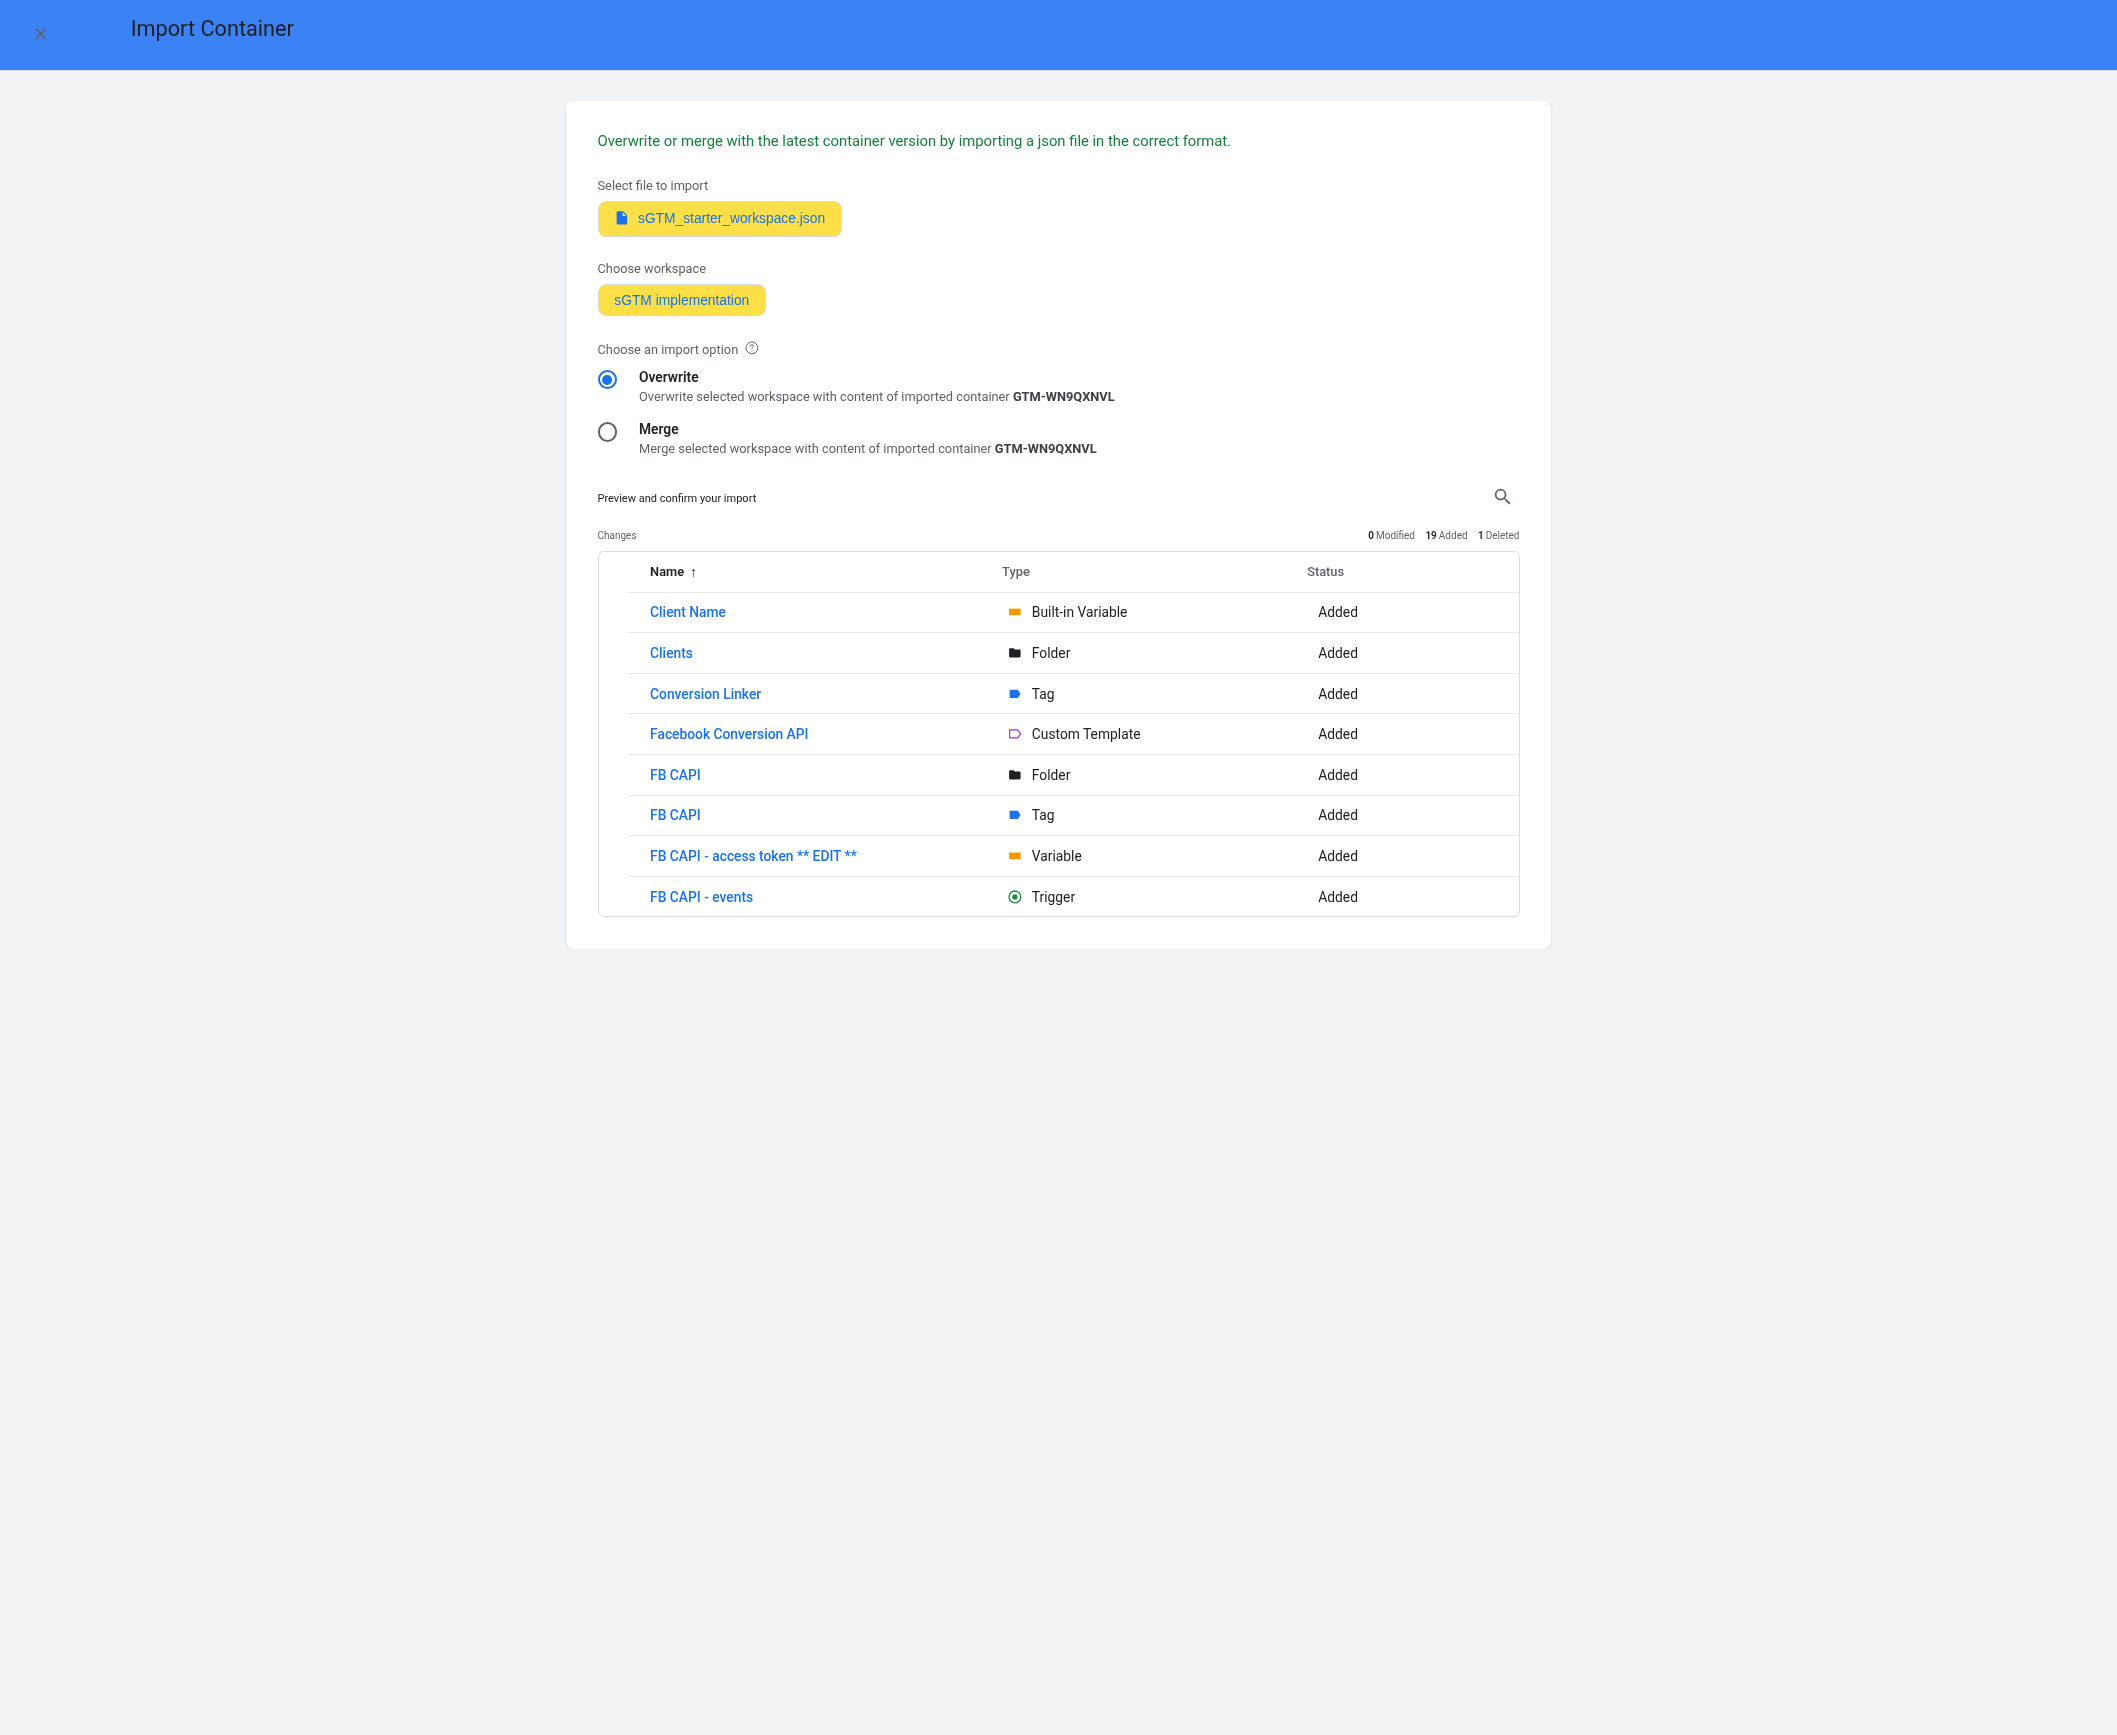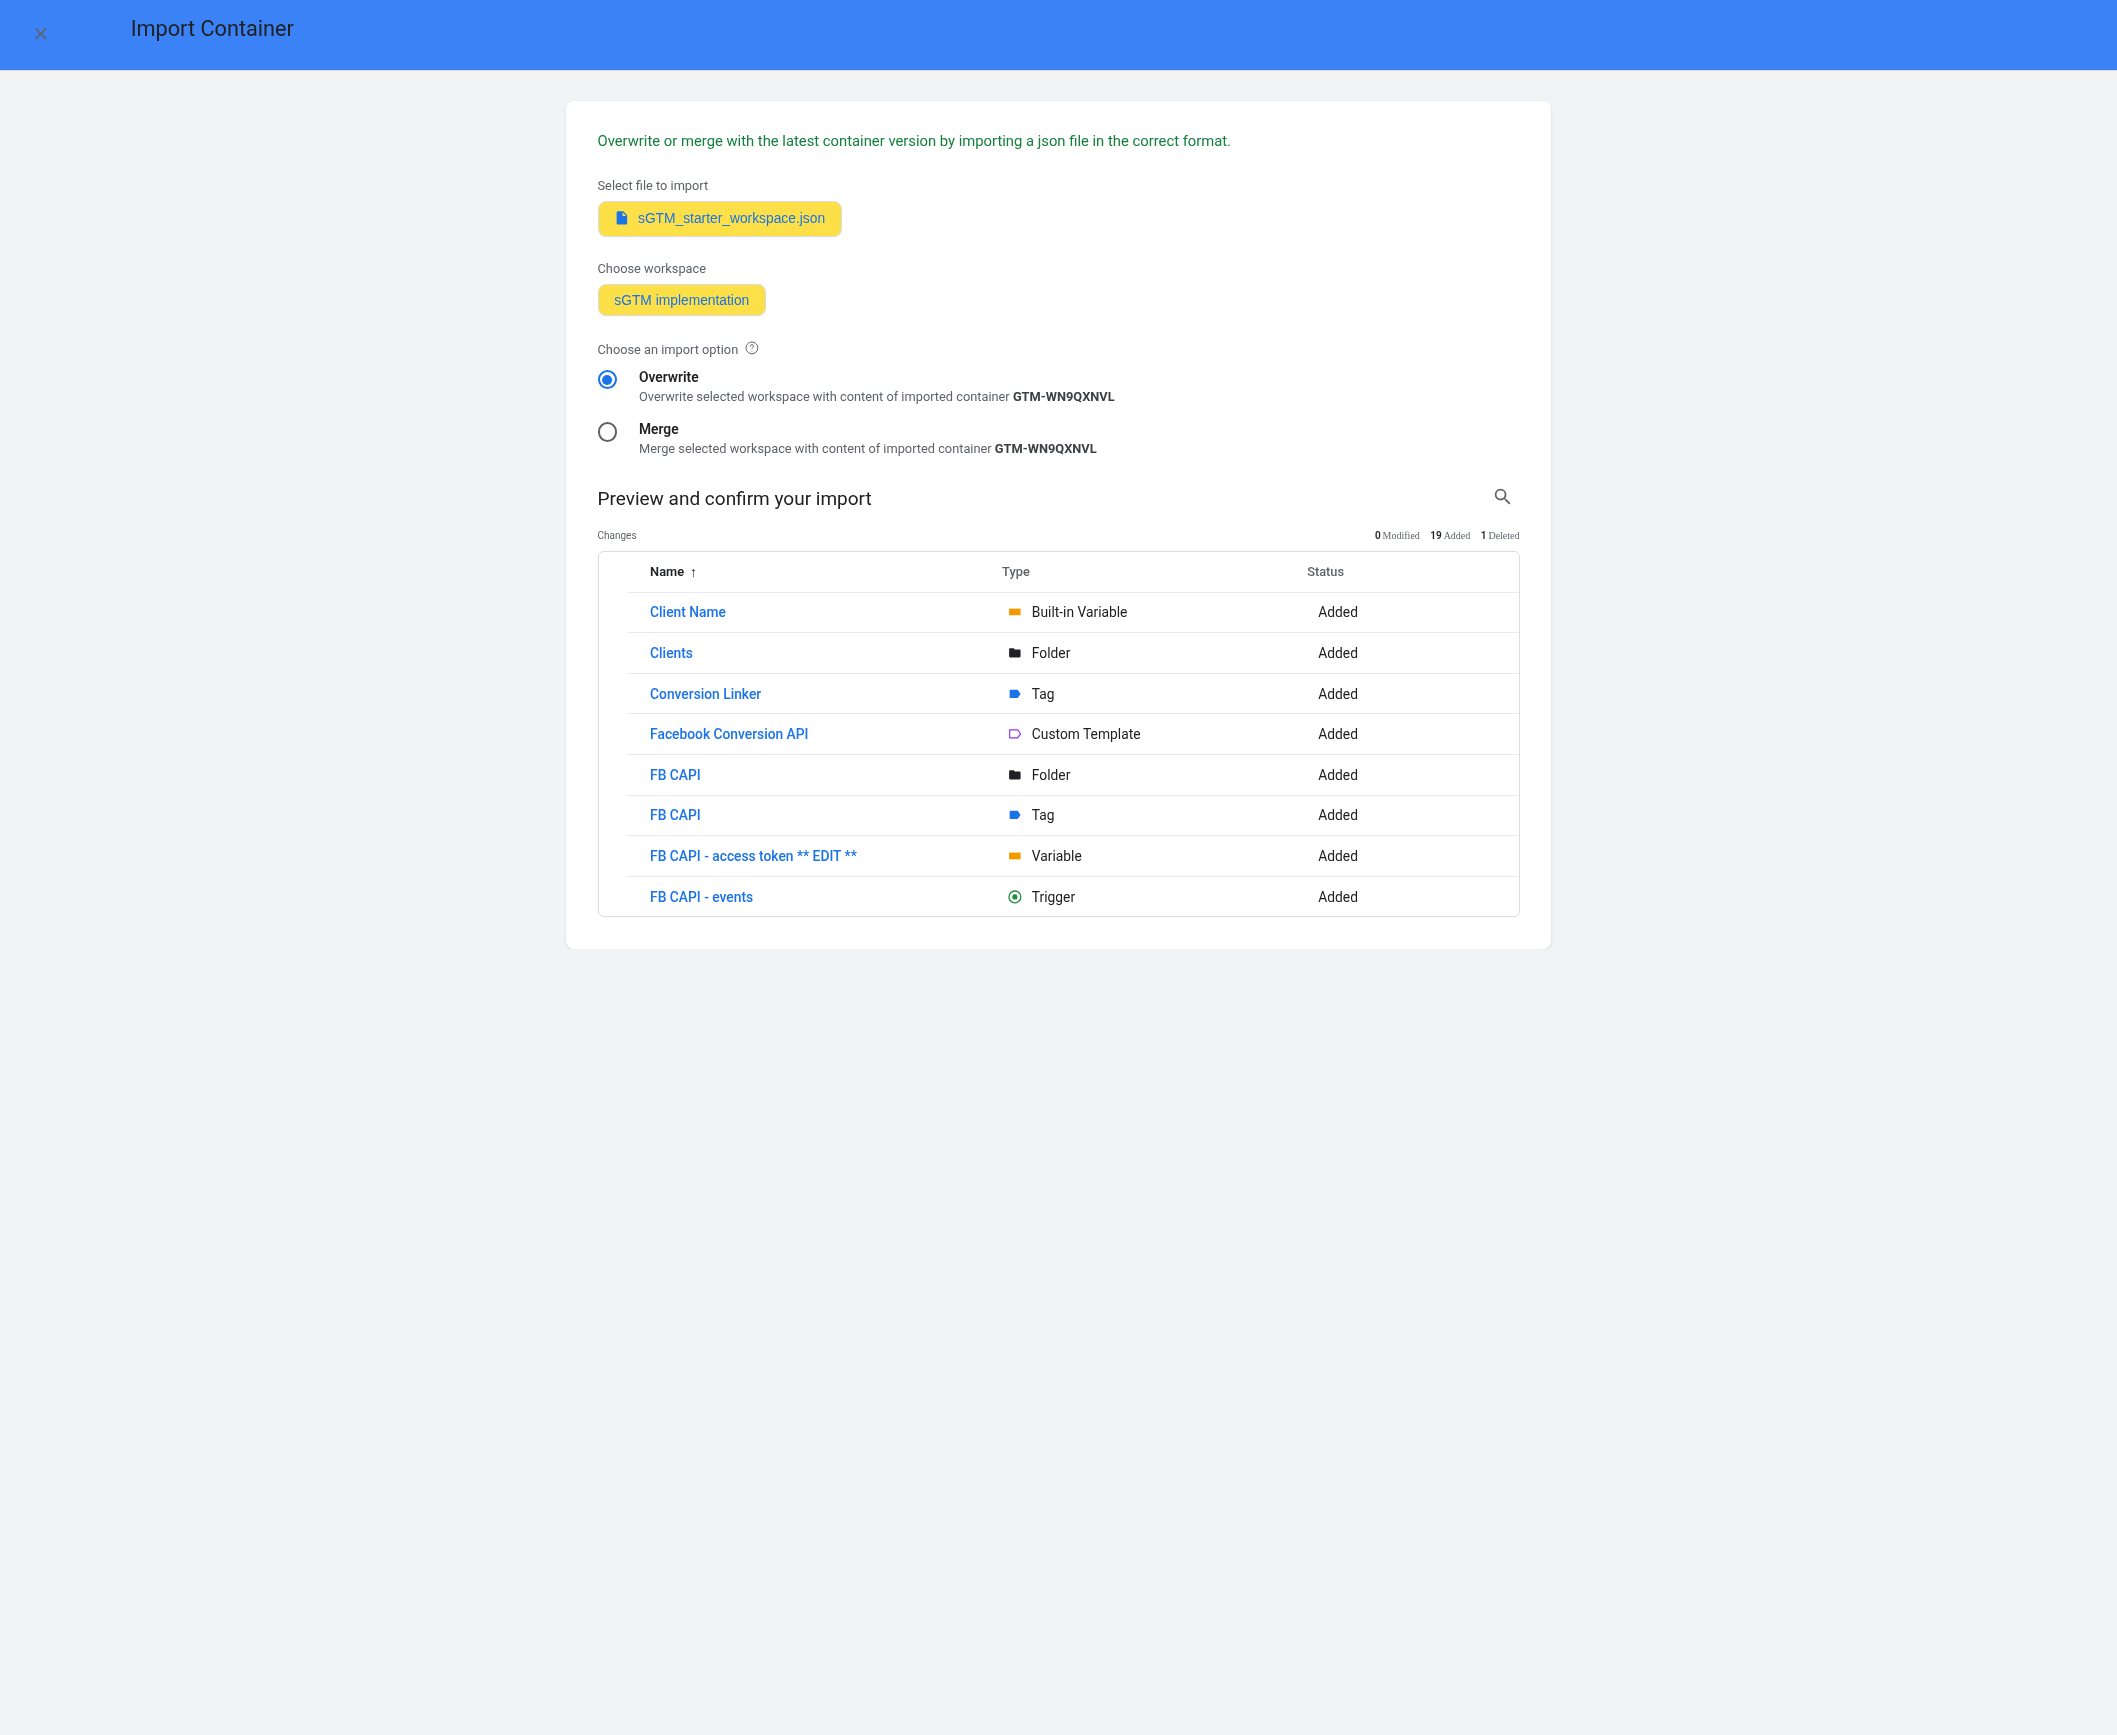--- a/index.html
+++ b/index.html
@@ -117,36 +117,36 @@
     color: #3c4043;
   }
   .preview-header {
     display: flex;
     align-items: center;
     justify-content: space-between;
     margin-top: 23.6px;
     margin-bottom: 13.8px;
   }
   .preview-title {
-    font-size: 19px;
+    font-size: 11px;
     color: #202124;
   }
   .search-btn {
     background:none; border:none; cursor:pointer; padding:5.9px;
   }
   .search-btn svg { width:21.7px; height:21.7px; fill:#5f6368; }
   .changes-row {
     display:flex;
     justify-content:space-between;
     font-size:10px;
     color:#5f6368;
     margin-bottom: 9.9px;
   }
   .changes-summary .metric-num { font-weight:600; color:#202124; margin-left:7.9px;}
-  .changes-summary .metric-label { margin-left:2px;font-family:Liberation Serif, serif; }
+  .changes-summary .metric-label { margin-left:2px; }
   .table {
     border: 1px solid #dadce0;
     border-radius: 5.9px;
     overflow: hidden;
     padding-left: 28px;
   }
   .table-header, .table-row {
     display: grid;
     grid-template-columns: 1.5fr 1.3fr 0.8fr;
     align-items: center;

